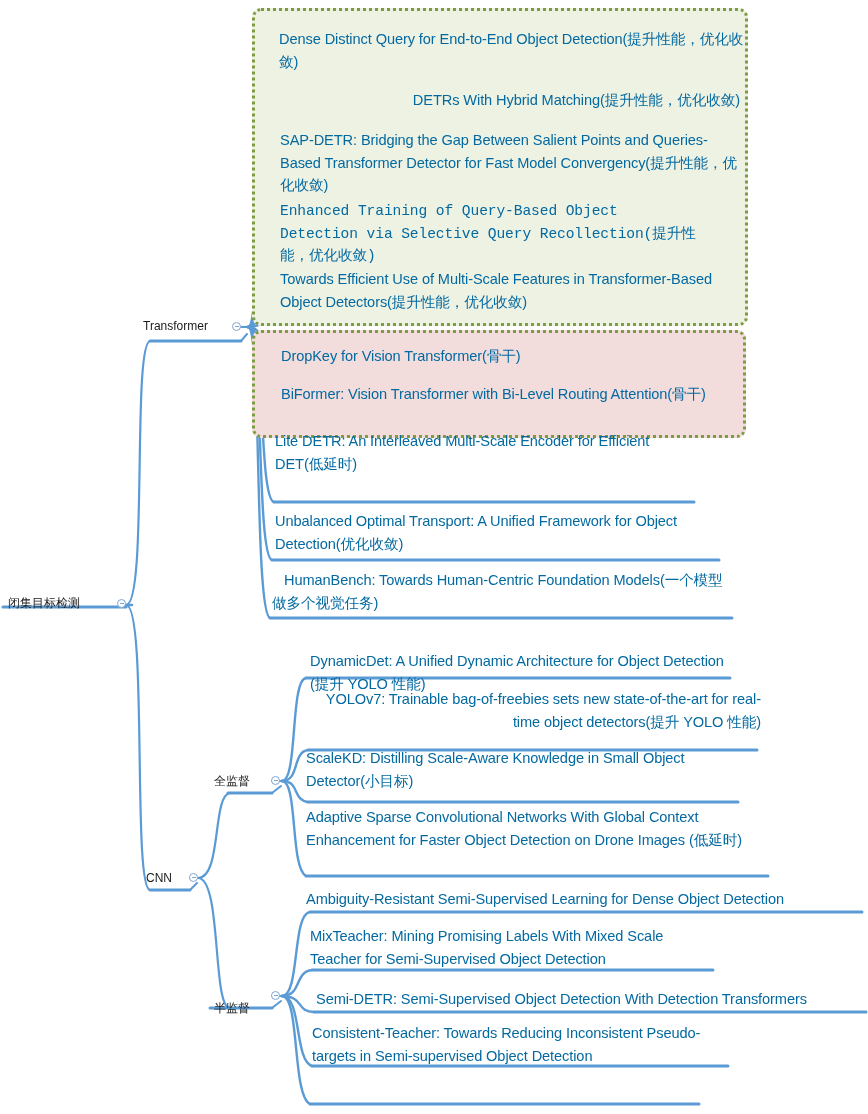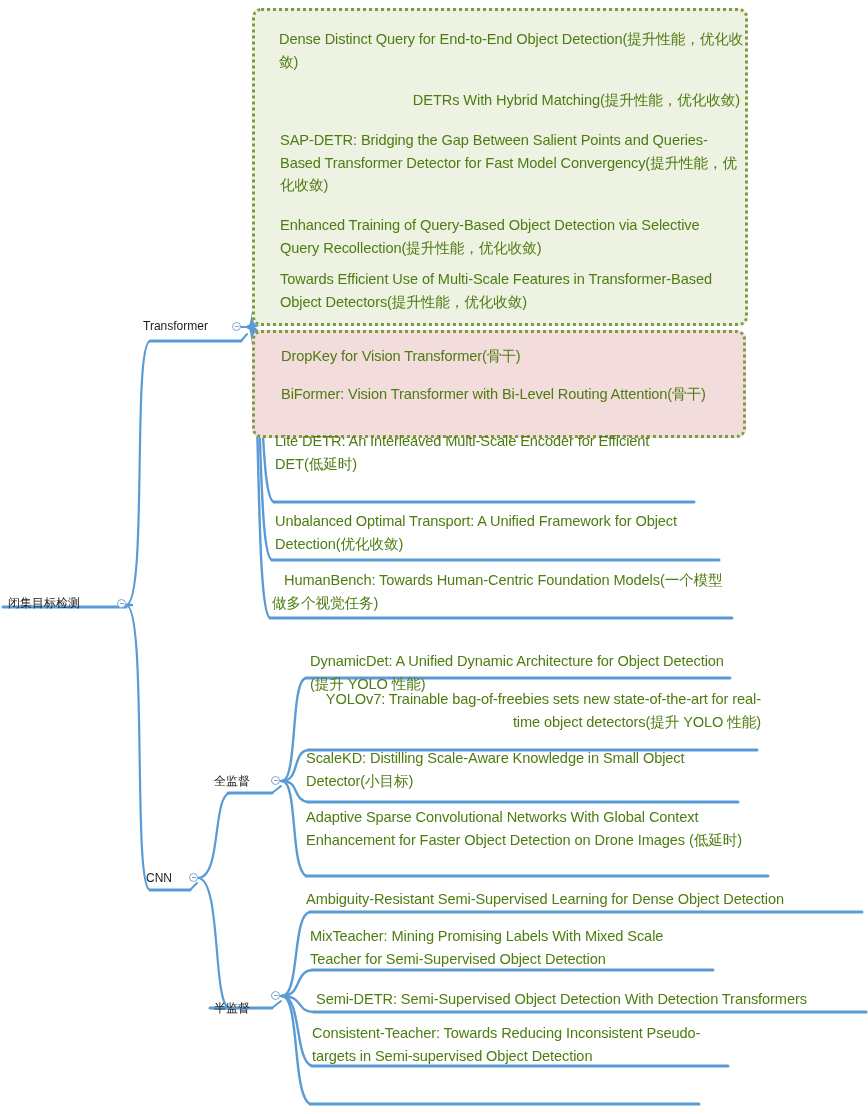--- a/index.html
+++ b/index.html
@@ -34,21 +34,21 @@
     box-sizing: border-box;
   }
   .group-green { background: #eef2e3; }
   .group-pink  { background: #f2dcdc; }
 
   .node {
     position: absolute;
     box-sizing: border-box;
     font-size: 14.6px;
     line-height: 22.6px;
-    color: #4d7c0f;
+    color: #0369a1;
     letter-spacing: -0.1px;
     white-space: pre-wrap;
   }
   .node-label {
     position: absolute;
     font-size: 12px;
     line-height: 20px;
     color: #1a1a1a;
     white-space: nowrap;
   }
@@ -171,21 +171,21 @@
 
   <div class="node-label" style="left:214px; top:986px;margin-top:12px;">半监督</div>
   <div class="collapse-dot" style="left:271px; top:991px;"></div>
 
   <div class="node" style="left:279px; top:28px; width:468px;">Dense Distinct Query for End-to-End Object Detection(提升性能，优化收敛)</div>
 
   <div class="node" style="left:280px; top:89px; width:460px;text-align:right;">DETRs With Hybrid Matching(提升性能，优化收敛)</div>
 
   <div class="node" style="left:280px; top:129px; width:466px;">SAP-DETR: Bridging the Gap Between Salient Points and Queries-Based Transformer Detector for Fast Model Convergency(提升性能，优化收敛)</div>
 
-  <div class="node" style="left:280px; top:214px; width:420px;">Enhanced Training of Query-Based Object Detection via Selective Query Recollection(提升性能，优化收敛)</div>
+  <div class="node" style="left:280px; top:200px; width:420px;font-family:Liberation Mono, monospace;">Enhanced Training of Query-Based Object Detection via Selective Query Recollection(提升性能，优化收敛)</div>
 
   <div class="node" style="left:280px; top:268px; width:462px;">Towards Efficient Use of Multi-Scale Features in Transformer-Based Object Detectors(提升性能，优化收敛)</div>
 
   <div class="node" style="left:281px; top:345px; width:452px;">DropKey for Vision Transformer(骨干)</div>
 
   <div class="node" style="left:281px; top:383px; width:455px;">BiFormer: Vision Transformer with Bi-Level Routing Attention(骨干)</div>
 
   <div class="node" style="left:275px; top:430px; width:415px;">Lite DETR: An Interleaved Multi-Scale Encoder for Efficient DET(低延时)</div>
 
   <div class="node" style="left:275px; top:510px; width:440px;">Unbalanced Optimal Transport: A Unified Framework for Object Detection(优化收敛)</div>

